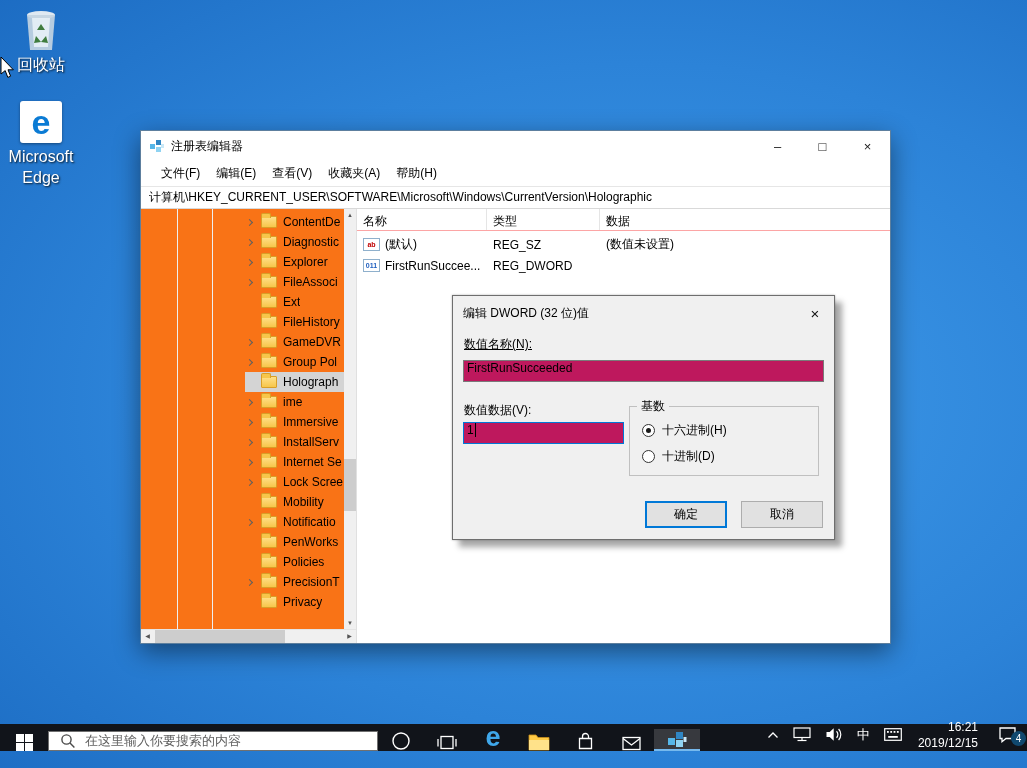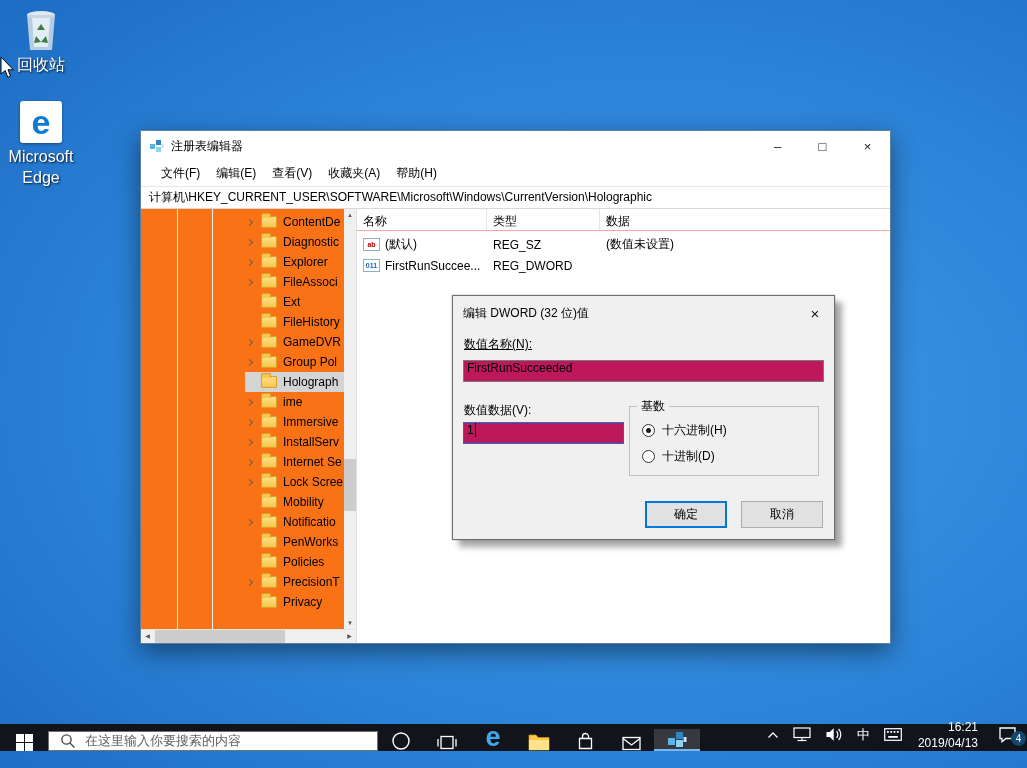--- a/index.html
+++ b/index.html
@@ -493,21 +493,21 @@
             <rect x="3" y="3" width="1.8" height="1.8"></rect>
               <rect x="6.3" y="3" width="1.8" height="1.8"></rect>
             <rect x="9.6" y="3" width="1.8" height="1.8"></rect>
               <rect x="12.9" y="3" width="1.8" height="1.8"></rect>
             <rect x="4.2" y="8" width="9.6" height="1.8"></rect>
           </g>
         </svg>
       </div>
       <div class="tray-item clock">
         <span>16:21</span>
-        <span>2019/04/13</span>
+        <span>2019/12/15</span>
       </div>
       <div class="tray-item" style="width:40px;">
         <svg width="19" height="17" viewBox="0 0 19 17">
           <path d="M2 2 h15 v10.5 h-9 l-4 3.2 v-3.2 h-2 z" fill="none" stroke="#fff" stroke-width="1.3"></path>
         </svg>
         <span class="badge">4</span>
       </div>
     </div>
   </div>
 </div>

